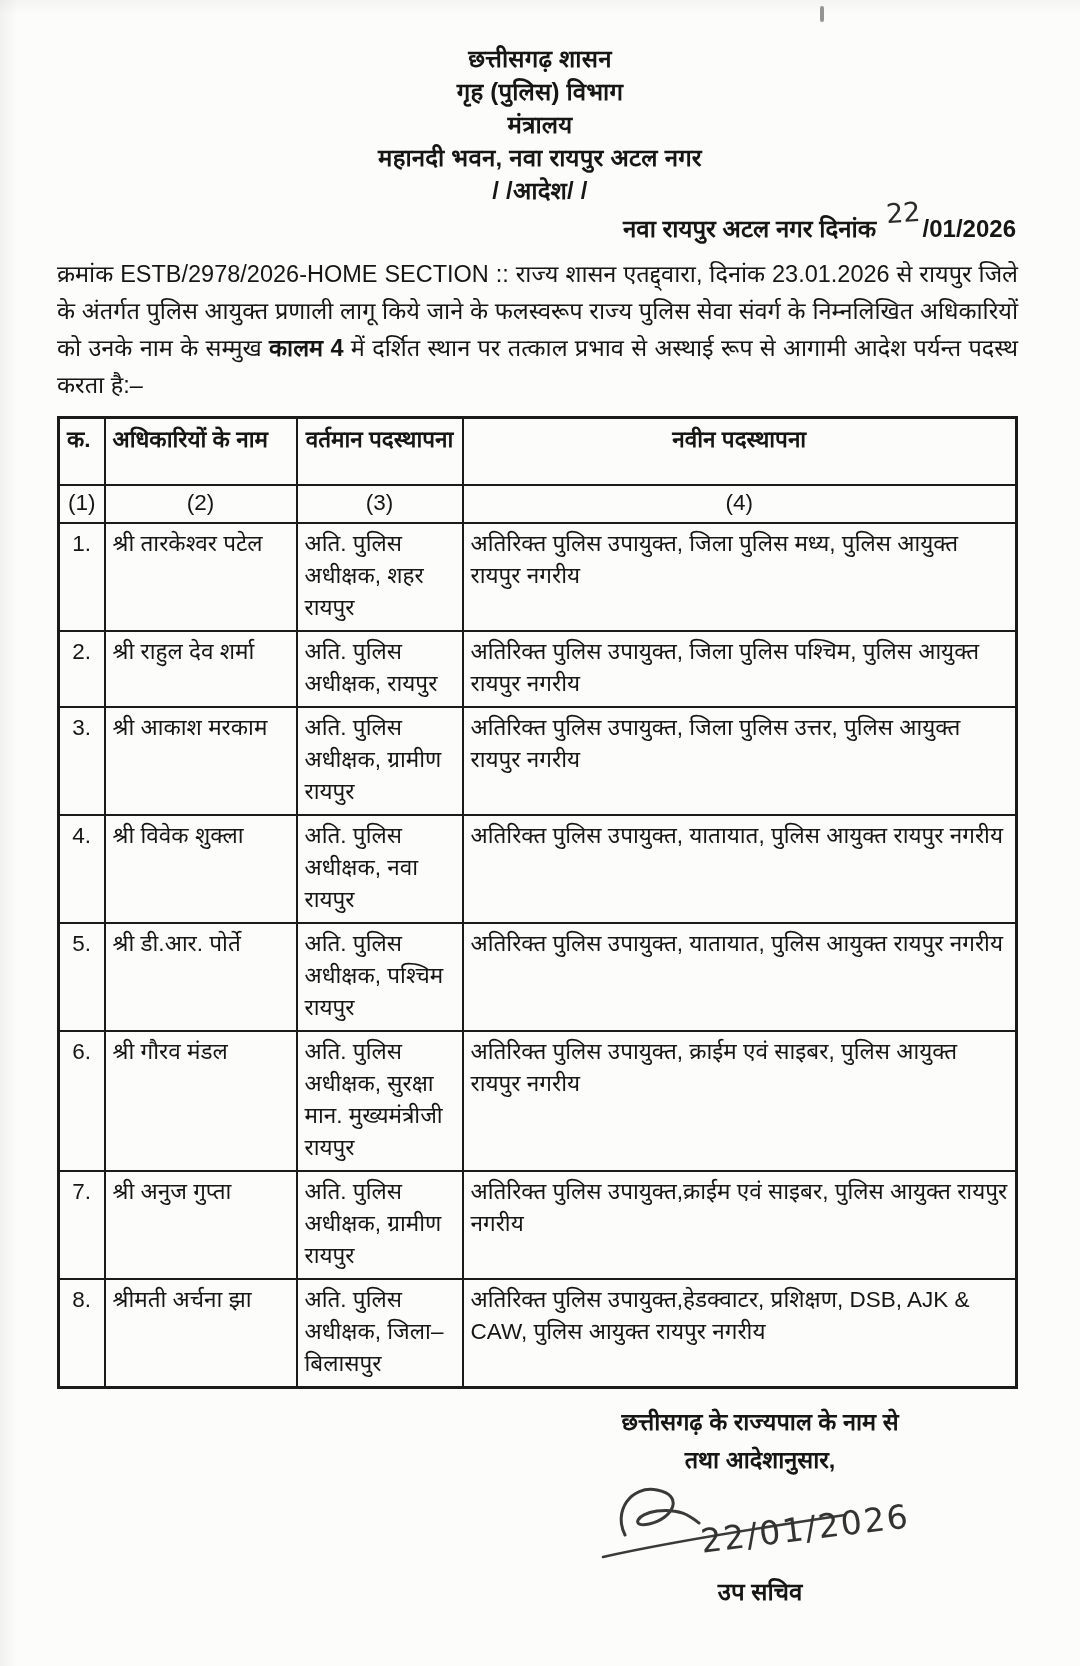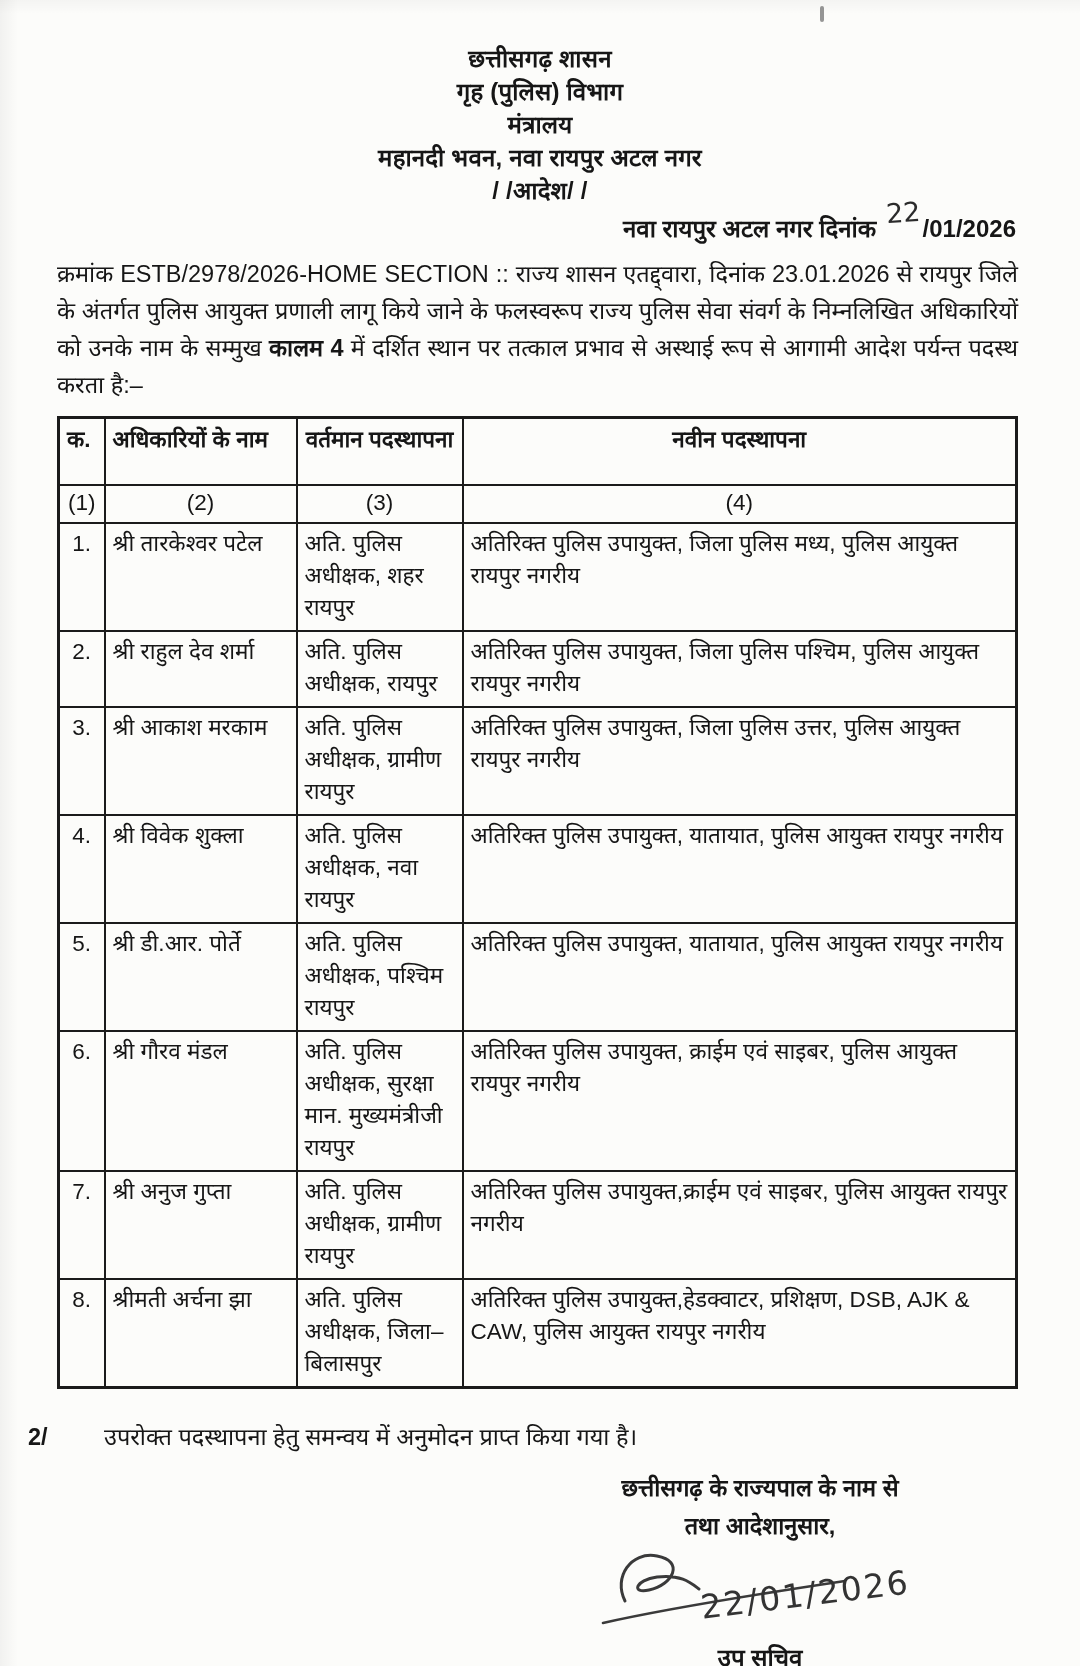--- a/index.html
+++ b/index.html
@@ -160,21 +160,20 @@
     </tr>
     <tr>
       <td class="sn">8.</td>
       <td>श्रीमती अर्चना झा</td>
       <td>अति. पुलिस अधीक्षक, जिला–बिलासपुर</td>
       <td>अतिरिक्त पुलिस उपायुक्त,हेडक्वाटर, प्रशिक्षण, DSB, AJK &amp; CAW, पुलिस आयुक्त रायपुर नगरीय</td>
     </tr>
   </tbody>
     </table>
 
-  <div class="para2"><span class="num">2/</span><span>उपरोक्त पदस्थापना हेतु समन्वय में अनुमोदन प्राप्त किया गया है।</span></div>
 
   <div class="byorder">
     <div>छत्तीसगढ़ के राज्यपाल के नाम से</div>
     <div>तथा आदेशानुसार,</div>
   </div>
 
   <div class="sign-area">
     <svg class="sign-svg" width="330" height="96" viewBox="0 0 330 96">
       <path d="M 30 58 C 18 34, 36 8, 62 13 C 90 18, 78 42, 54 47 C 36 51, 40 37, 62 34 C 86 31, 96 40, 104 46" fill="none" stroke="#3a3a3a" stroke-width="3" stroke-linecap="round"></path>
       <path d="M 8 80 C 70 66, 170 50, 250 38" fill="none" stroke="#3a3a3a" stroke-width="2.6" stroke-linecap="round"></path>

